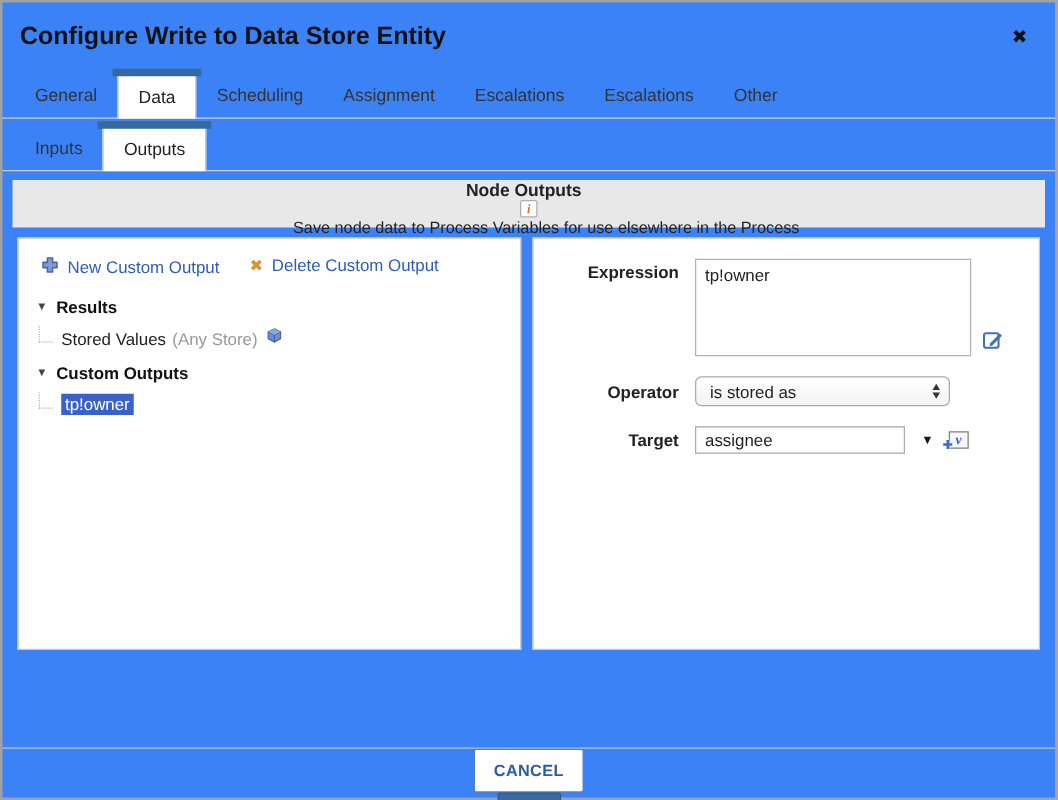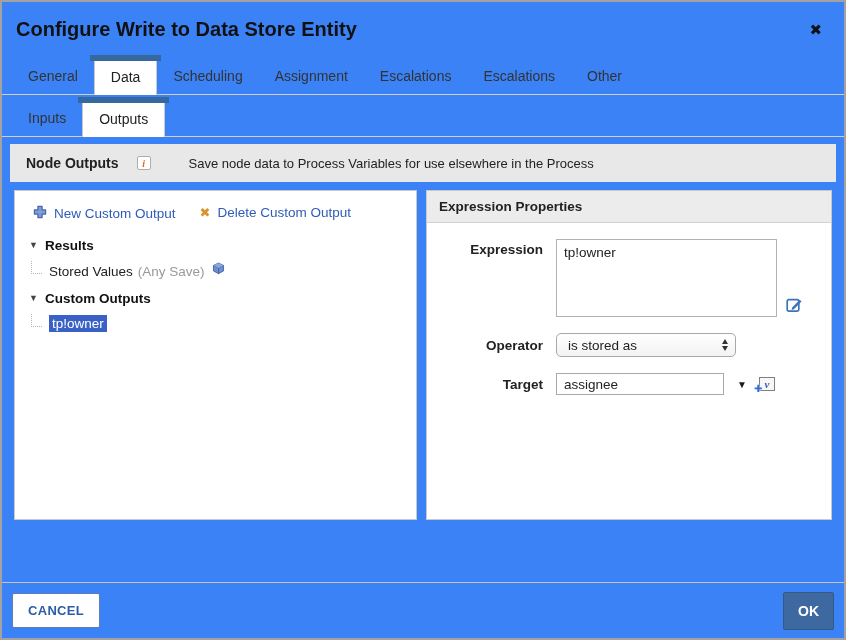--- a/index.html
+++ b/index.html
@@ -13,21 +13,21 @@
   .close-btn{font-size:15px;font-weight:bold;color:#111;cursor:pointer;padding:2px 6px;line-height:1;}
 
   
   .tabstrip{display:flex;border-bottom:1px solid #cfcfcf;padding:8px 10px 0 10px;}
   .tabstrip.sub{padding-top:6px;}
   .tab{padding:9px 16px 10px;font-size:14px;color:#333;cursor:pointer;position:relative;background:transparent;}
   .tab.active{border:1px solid #c9c9c9;border-bottom:none;background:#fff;margin-bottom:-1px;color:#222;}
   .tab.active::before{content:"";position:absolute;left:-5px;right:-5px;top:-5px;height:6px;background:#35689f;}
 
   
-  .band{margin:7px 8px 0 8px;background:#e8e8e8;height:38px;display:flex;align-items:center;padding:0 16px;gap:10px;}
+  .band{margin:7px 8px 0 8px;background:#e8e8e8;height:38px;display:flex;align-items:center;padding:0 16px;flex-direction:column;}
   .band-title{font-weight:bold;font-size:14px;color:#222;margin-right:8px;}
   .info-icon{display:inline-flex;align-items:center;justify-content:center;width:14px;height:14px;border:1px solid #ad,"";border:1px solid #adadad;border-radius:2px;background:#fff;color:#e06a1f;font-weight:bold;font-size:10px;font-family:"Liberation Serif","DejaVu Serif",serif;font-style:italic;flex:0 0 auto;}
   .band-desc{font-size:13px;color:#222;margin-left:28px;}
 
   
   .panels{margin:8px 12px 0 12px;display:flex;gap:9px;height:330px;}
   .panel-left{flex:0 0 403px;border:1px solid #c9c9c9;padding:12px 12px;background:#fff;}
   .panel-right{flex:1;border:1px solid #c9c9c9;background:#fff;display:flex;flex-direction:column;}
   .panel-hdr{background:#ececec;border-bottom:1px solid #d2d2d2;padding:8px 12px;font-weight:bold;font-size:13.5px;color:#222;}
   .panel-body{padding:16px 16px;}
@@ -48,35 +48,35 @@
   .cube{margin-left:7px;margin-bottom:1px;}
   .sel{background:#3a62c6;color:#fff;padding:1px 3px;}
 
   
   .prop-row{display:flex;margin-bottom:16px;}
   .prop-label{width:100px;text-align:right;font-weight:bold;font-size:13.5px;color:#222;margin-right:13px;flex:0 0 100px;}
   .expr-wrap{display:flex;align-items:flex-end;gap:9px;}
   textarea.expr{width:221px;height:78px;border:1px solid #b3b3b3;font-family:"Liberation Sans","DejaVu Sans",sans-serif;font-size:13.5px;padding:5px 7px;resize:none;color:#222;outline:none;}
   .edit-btn{cursor:pointer;display:inline-flex;}
 
-  .selectbox{width:180px;height:24px;border:1px solid #a8a8a8;border-radius:5px;display:flex;align-items:center;padding:0 7px 0 11px;font-size:13.5px;background:linear-gradient(#ffffff,#f3f3f3);cursor:pointer;}
+  .selectbox{width:204px;height:24px;border:1px solid #a8a8a8;border-radius:5px;display:flex;align-items:center;padding:0 7px 0 11px;font-size:13.5px;background:linear-gradient(#ffffff,#f3f3f3);cursor:pointer;}
   .selectbox .val{flex:1;color:#222;}
   .stepper{display:flex;flex-direction:column;gap:2px;align-items:center;}
   .tri-up{width:0;height:0;border-left:3.5px solid transparent;border-right:3.5px solid transparent;border-bottom:5px solid #333;}
   .tri-down{width:0;height:0;border-left:3.5px solid transparent;border-right:3.5px solid transparent;border-top:5px solid #333;}
 
   .target-wrap{display:flex;align-items:center;}
   input.target{width:168px;height:22px;border:1px solid #a8a8a8;font-size:13.5px;padding:0 7px;color:#222;outline:none;font-family:"Liberation Sans","DejaVu Sans",sans-serif;}
   .dd-tri{font-size:10px;color:#1a1a1a;margin-left:13px;cursor:pointer;}
   .var-icon{position:relative;margin-left:12px;width:16px;height:14px;border:1px solid #808080;background:#f7f7f7;display:inline-flex;align-items:center;justify-content:center;cursor:pointer;}
   .var-icon .v{font-style:italic;font-weight:bold;color:#2f5fc0;font-size:11px;line-height:1;font-family:"Liberation Serif","DejaVu Serif",serif;}
   .var-icon .plus{position:absolute;left:-6px;bottom:-4px;color:#2f6fd0;font-size:10px;font-weight:bold;text-shadow:0 0 2px #fff;line-height:1;}
 
   
-  .footer{margin-top:auto;border-top:1px solid #c4c4c4;height:56px;display:flex;align-items:center;justify-content:space-between;padding:0 10px;}
+  .footer{margin-top:auto;border-top:1px solid #c4c4c4;height:40px;display:flex;align-items:center;justify-content:space-between;padding:0 10px;flex-direction:column;}
   .btn-cancel{background:#fff;border:1px solid #5b7db8;color:#2c5ca8;font-weight:bold;font-size:13px;padding:9px 15px;border-radius:2px;cursor:pointer;letter-spacing:0.3px;}
   .btn-ok{background:#3e68a0;border:1px solid #35597f;color:#fff;font-weight:bold;font-size:14px;padding:10px 14px;border-radius:2px;cursor:pointer;}
 </style>
 </head>
 <body>
 
 <div class="dialog">
 
   <div class="hdr">
     <div class="hdr-title">Configure Write to Data Store Entity</div>
@@ -123,21 +123,21 @@
       </div>
 
       <div class="tree">
         <div class="tree-section">
           <span class="tri">▼</span>
           <span class="tree-section-label">Results</span>
         </div>
         <div class="tree-item">
           <span class="connector"></span>
           <span>Stored Values</span>
-          <span class="type-note">(Any Save)</span>
+          <span class="type-note">(Any Store)</span>
           <span class="cube">
             <svg width="13" height="13" viewBox="0 0 16 16">
                 <path d="M8 1.2 L14.2 4.2 L14.2 11 L8 14.4 L1.8 11 L1.8 4.2 Z" fill="#6b8fce" stroke="#3d5c99" stroke-width="1"></path>
                 <path d="M1.8 4.2 L8 7.4 L14.2 4.2" fill="none" stroke="#3d5c99" stroke-width="1"></path>
                 <path d="M8 7.4 L8 14.4" stroke="#3d5c99" stroke-width="1"></path>
                 <path d="M8 1.2 L14.2 4.2 L8 7.4 L1.8 4.2 Z" fill="#89a9dd"></path>
               </svg>
           </span>
         </div>
         <div class="tree-section">
@@ -145,21 +145,20 @@
           <span class="tree-section-label">Custom Outputs</span>
         </div>
         <div class="tree-item">
           <span class="connector"></span>
           <span class="sel">tp!owner</span>
         </div>
       </div>
     </div>
 
     <div class="panel-right">
-      <div class="panel-hdr">Expression Properties</div>
       <div class="panel-body">
 
         <div class="prop-row">
           <div class="prop-label" style="padding-top:3px;">Expression</div>
           <div class="expr-wrap">
             <textarea class="expr" spellcheck="false" style="">tp!owner</textarea>
             <span class="edit-btn">
               <span>
                 <svg width="17" height="17" viewBox="0 0 17 17">
                     <rect x="1.2" y="3.6" width="11.6" height="11.6" rx="1.6" fill="none" stroke="#3b74b8" stroke-width="1.7"></rect>

